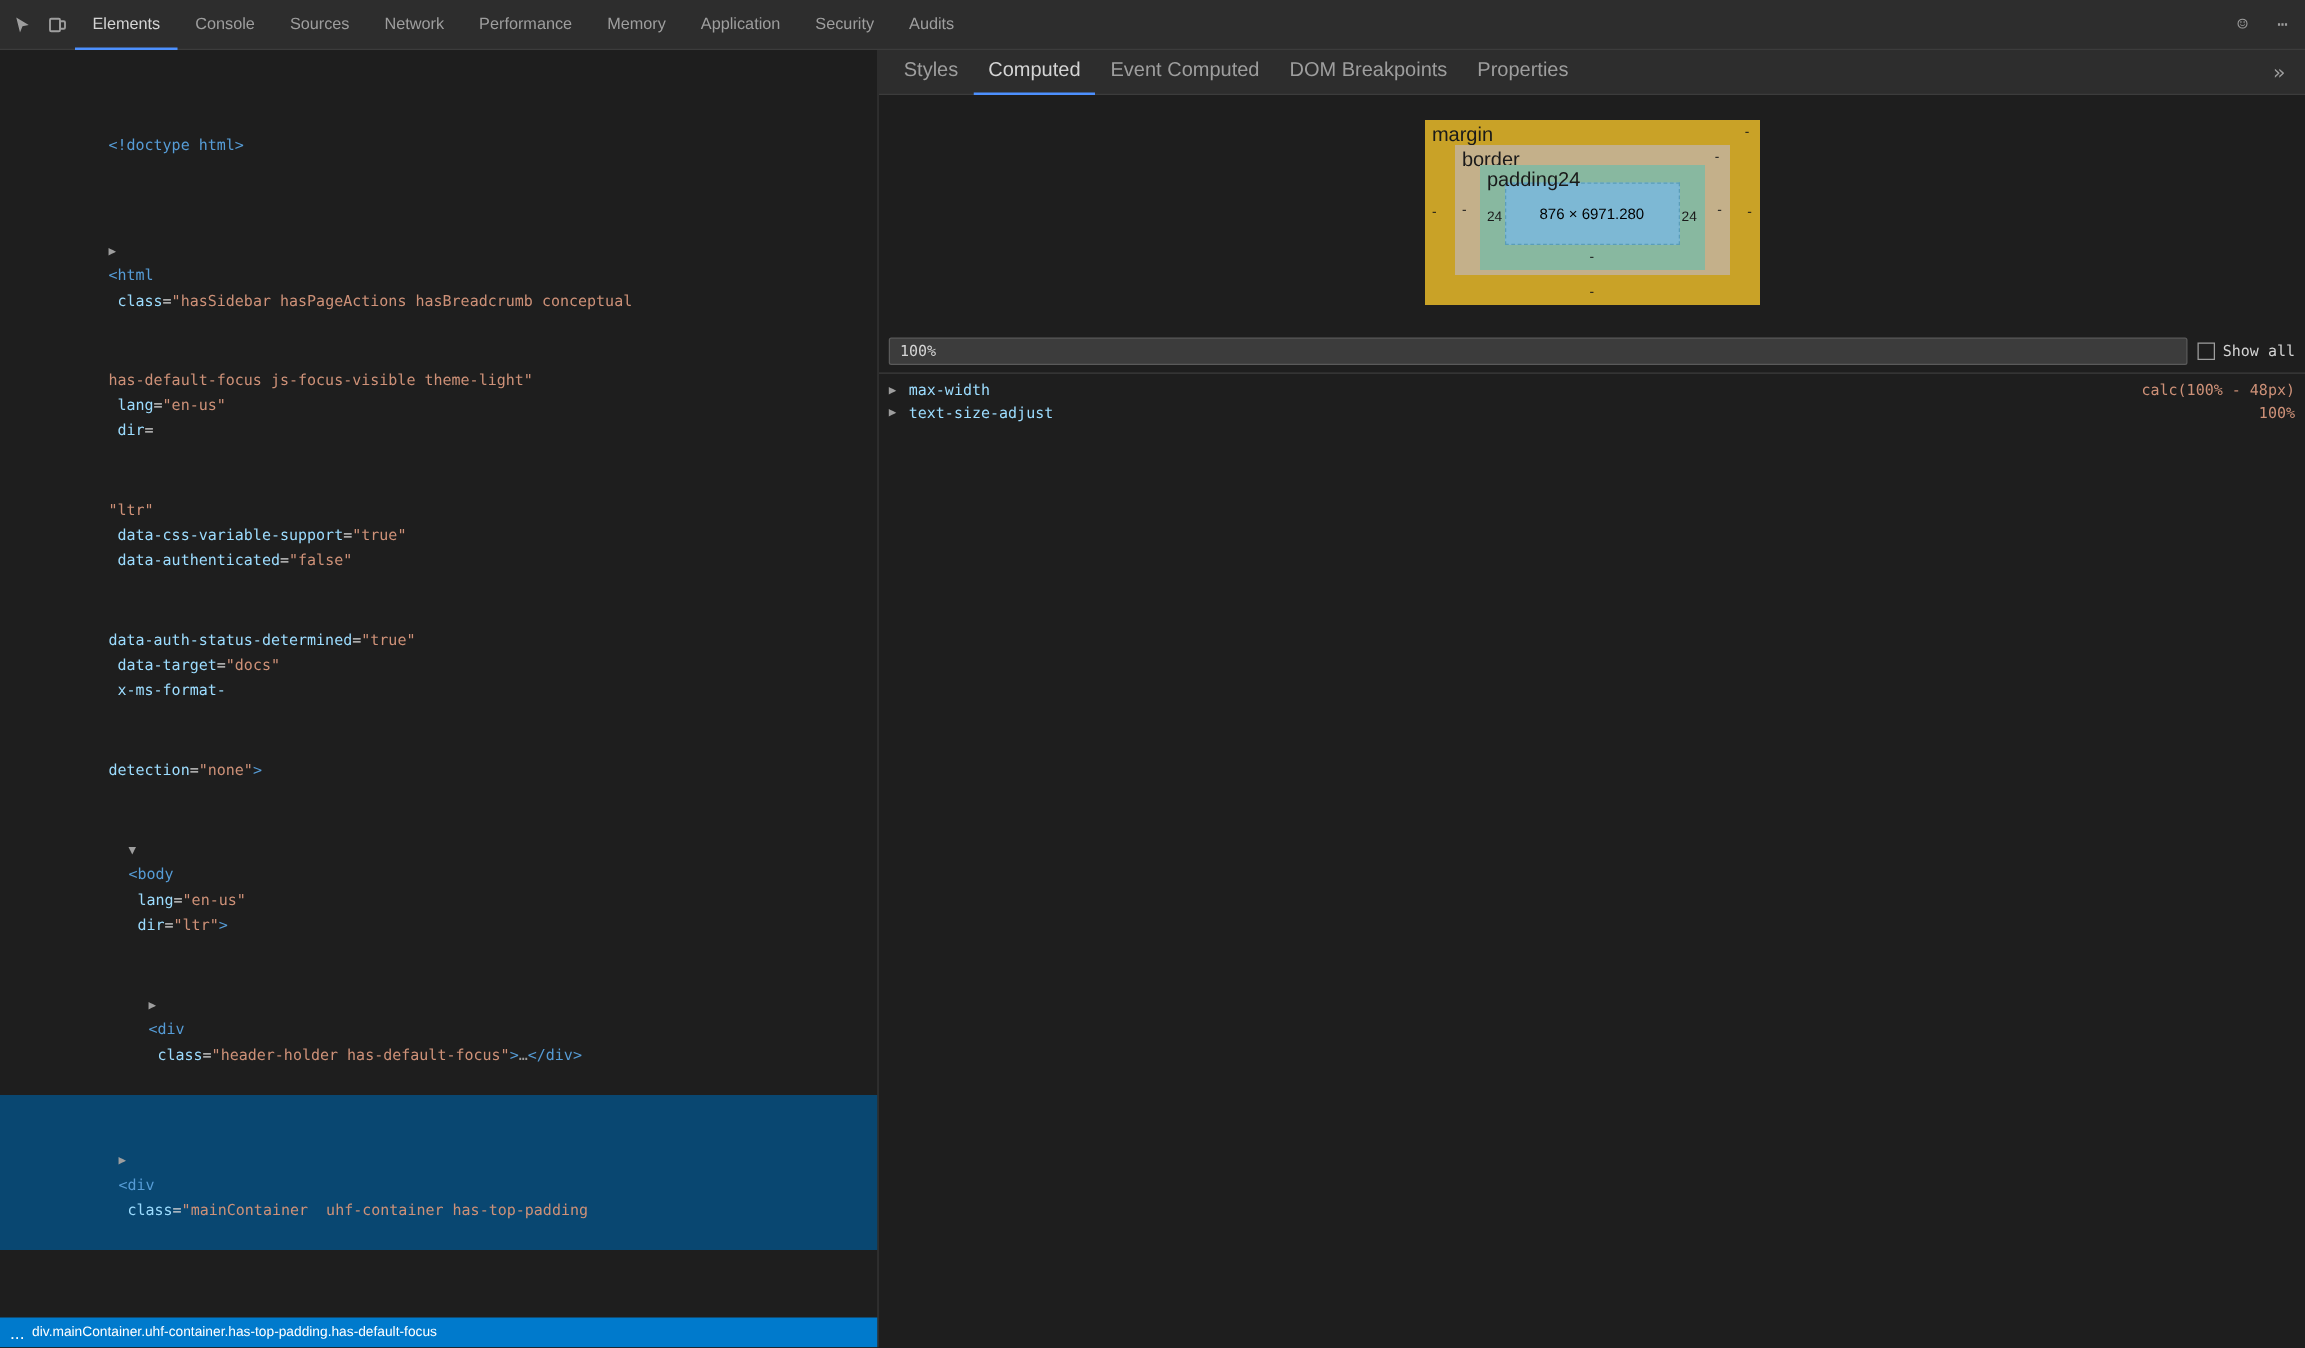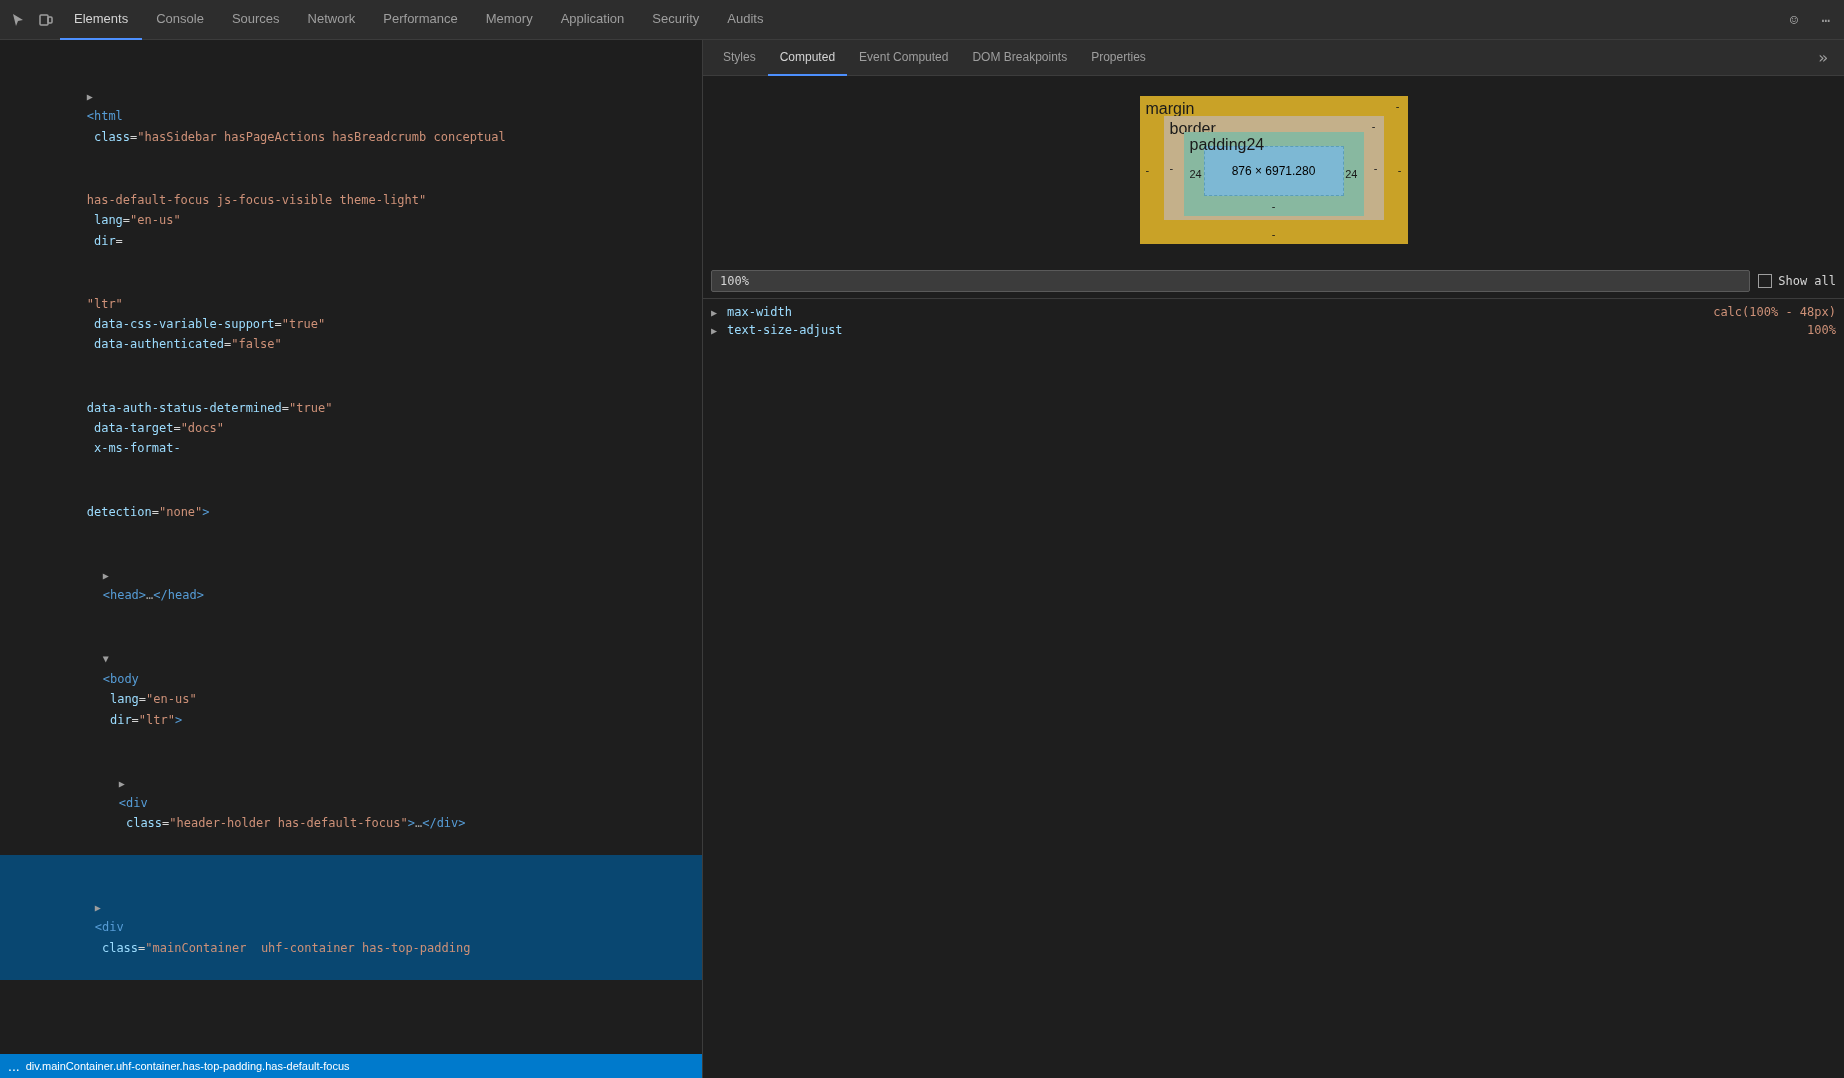--- a/index.html
+++ b/index.html
@@ -141,21 +141,21 @@
       padding: 0 8px;
       flex-shrink: 0;
     }
     .right-tab {
       height: 36px;
       display: flex;
       align-items: center;
       padding: 0 12px;
       cursor: pointer;
       color: #9e9e9e;
-      font-size: 12px;
+      font-size: 16px;
       font-family: -apple-system, BlinkMacSystemFont, 'Segoe UI', sans-serif;
       border-bottom: 2px solid transparent;
       position: relative;
     }
     .right-tab.active {
       color: #d4d4d4;
       border-bottom: 2px solid #4d90fe;
     }
     .right-tab-more {
       margin-left: auto;
@@ -325,20 +325,25 @@
   </div>
 </div>
 
 <div class="main-layout">
 
   <div class="dom-panel">
     <div class="dom-panel-wrapper">
       <div class="dom-panel-main">
         <div class="dom-content">
 
+          <div class="dom-line">
+            <span class="indent" style="display:inline-block;width:0px;"></span>
+            <span class="collapse-arrow"> </span>
+            <span class="doctype">&lt;!doctype html&gt;</span>
+          </div>
 
           <div class="dom-line">
             <span class="indent" style="display:inline-block;width:0px;"></span>
             <span class="collapse-arrow">▶</span>
             <span class="tag">&lt;html</span>
             <span class="attr-name"> class</span><span class="eq-sign">=</span><span class="attr-val">"hasSidebar hasPageActions hasBreadcrumb conceptual</span>
           </div>
           <div class="dom-line">
             <span class="attr-val">has-default-focus js-focus-visible theme-light"</span>
             <span class="attr-name"> lang</span><span class="eq-sign">=</span><span class="attr-val">"en-us"</span>
@@ -351,24 +356,20 @@
           </div>
           <div class="dom-line">
             <span class="attr-name">data-auth-status-determined</span><span class="eq-sign">=</span><span class="attr-val">"true"</span>
             <span class="attr-name"> data-target</span><span class="eq-sign">=</span><span class="attr-val">"docs"</span>
             <span class="attr-name"> x-ms-format-</span>
           </div>
           <div class="dom-line">
             <span class="attr-name">detection</span><span class="eq-sign">=</span><span class="attr-val">"none"</span><span class="tag">&gt;</span>
           </div>
 
-          <div class="dom-line" style="padding-left:16px;">
-            <span class="collapse-arrow">▶</span>
-            <span class="tag">&lt;head&gt;</span><span class="ellipsis">…</span><span class="tag">&lt;/head&gt;</span>
-          </div>
 
           <div class="dom-line" style="padding-left:16px;">
             <span class="collapse-arrow">▼</span>
             <span class="tag">&lt;body</span>
             <span class="attr-name"> lang</span><span class="eq-sign">=</span><span class="attr-val">"en-us"</span>
             <span class="attr-name"> dir</span><span class="eq-sign">=</span><span class="attr-val">"ltr"</span><span class="tag">&gt;</span>
           </div>
 
           <div class="dom-line" style="padding-left:32px;">
             <span class="collapse-arrow">▶</span>

